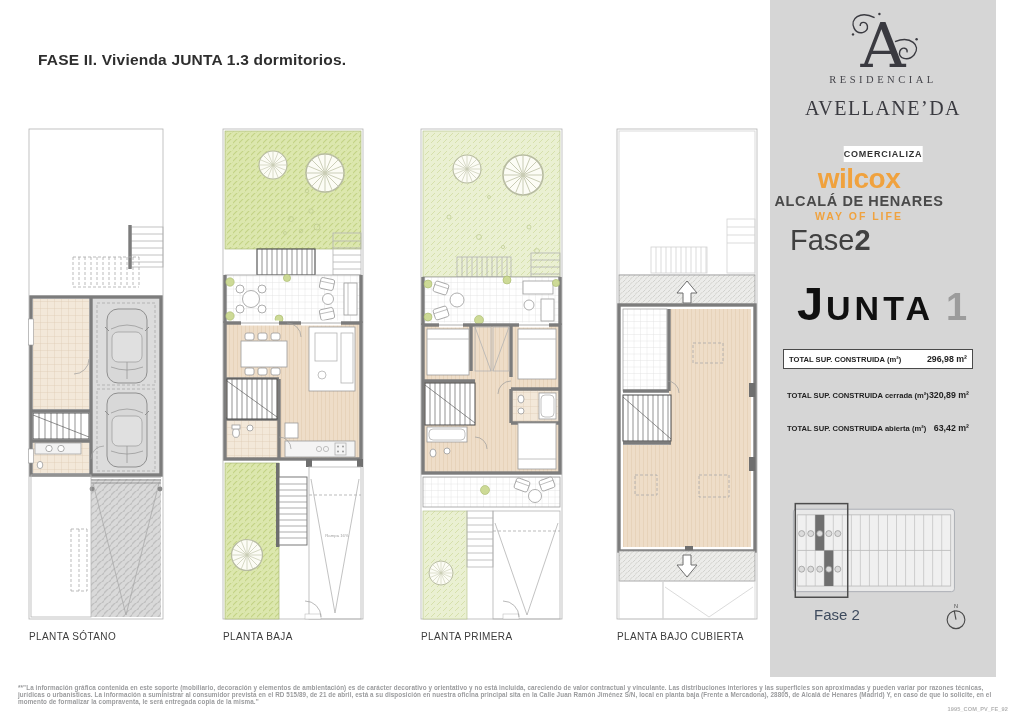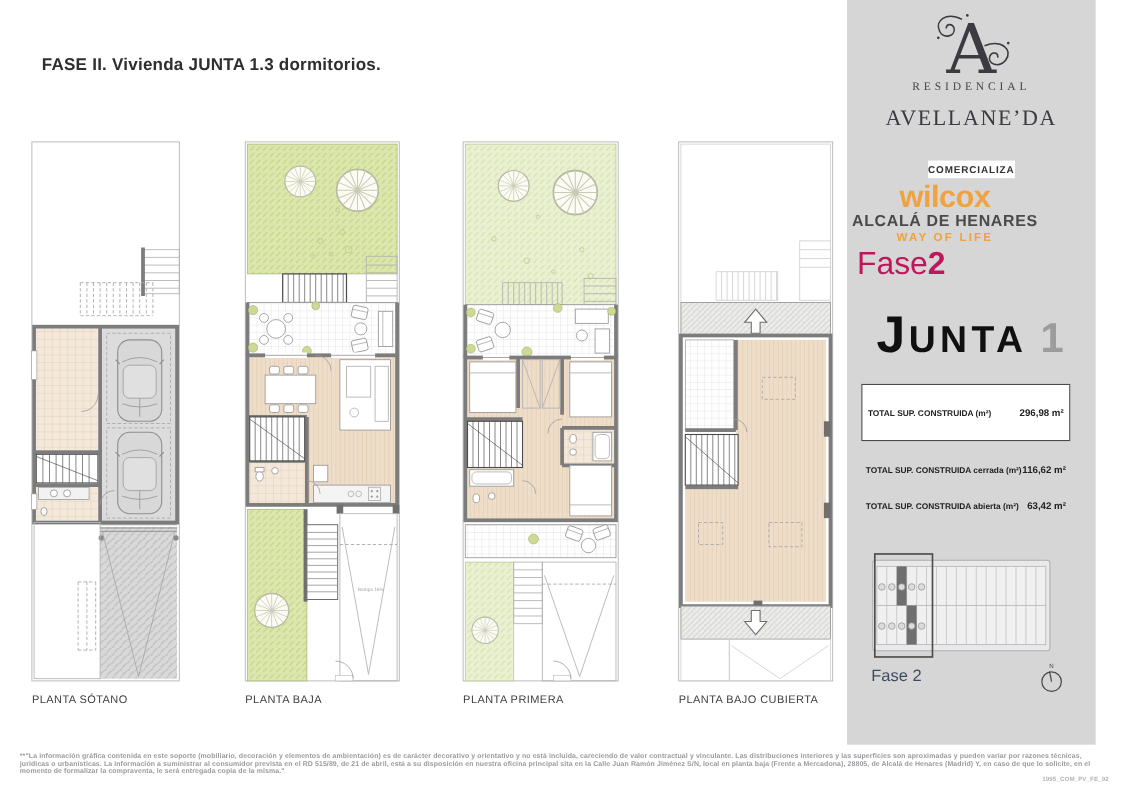--- a/index.html
+++ b/index.html
@@ -37,36 +37,36 @@
         font-size:10.5px;letter-spacing:3.5px;color:#45454b}
   .brand .wordmark{display:block;margin-top:12px;font-family:"Liberation Serif",serif;
         font-size:20px;letter-spacing:1.5px;color:#3a3a40}
   .comercializa{position:absolute;top:146px;left:50%;transform:translateX(-50%);
         background:#ffffff;padding:3px 0;font-size:9px;font-weight:bold;
         letter-spacing:.8px;color:#333;white-space:nowrap}
   .agency{position:absolute;top:165px;left:0;width:178px;text-align:center;line-height:1}
   .agency .wilcox{font-size:28px;font-weight:bold;color:#f0a23e;letter-spacing:-.5px}
   .agency .loc{margin-top:1px;font-size:14.5px;font-weight:bold;color:#4a4a4a;letter-spacing:.6px}
   .agency .tag{margin-top:2px;font-size:10.5px;font-weight:bold;color:#f0a23e;letter-spacing:2px}
-  .fase{position:absolute;top:224px;left:9px;color:#be185d;font-size:29px}
+  .fase{position:absolute;top:224px;left:20px;color:#404040;font-size:29px}
   .fase .f-label{font-weight:400}
   .fase .f-num{font-weight:800}
   .junta{position:absolute;top:276px;left:0;width:224px;text-align:center;color:#101010;
         white-space:nowrap}
   .junta .j{font-size:47px;font-weight:700;letter-spacing:3px}
   .junta .unta{font-size:34px;font-weight:700;letter-spacing:4px}
   .junta .num{font-size:38px;font-weight:700;color:#9c9c9c;margin-left:12px}
   .stable{position:absolute;top:349px;left:13px;width:190px}
   .srow{display:flex;justify-content:space-between;align-items:baseline;padding:2px 4px}
-  .srow.box{background:#ffffff;border:1px solid #4a4a4a;padding:20px 5px;margin-bottom:11px}
+  .srow.box{background:#ffffff;border:1px solid #4a4a4a;padding:4px 5px;margin-bottom:11px}
   .srow .lab{font-size:7.6px;font-weight:bold;color:#222}
   .srow .val{font-size:8.8px;font-weight:bold;color:#222;white-space:nowrap}
   .srow+.srow{margin-top:19px}
   .siteplan{position:absolute;top:498px;left:14px}
-  .fase2-label{position:absolute;top:606px;left:22px;width:90px;text-align:left;
+  .fase2-label{position:absolute;top:606px;left:22px;width:90px;text-align:center;
         font-size:15px;color:#3e4b5e}
   .north{position:absolute;top:600px;left:172px}
 
   
   .footer{position:absolute;left:18px;top:684px;width:992px;font-size:6.3px;line-height:7.1px;
         font-weight:600;color:#9a9b9d;letter-spacing:.1px}
   .footer .code{text-align:right;font-size:5.6px;color:#b4b4b4;margin-top:1px;padding-right:2px}
 </style>
 </head>
 <body>
@@ -433,21 +433,21 @@
     <span class="j">J</span><span class="unta">UNTA</span><span class="num">1</span>
   </div>
 
   <div class="stable">
     <div class="srow box">
       <span class="lab">TOTAL SUP. CONSTRUIDA (m²)</span>
       <span class="val">296,98 m²</span>
     </div>
     <div class="srow">
       <span class="lab">TOTAL SUP. CONSTRUIDA cerrada (m²)</span>
-      <span class="val">116,62 m²</span>
+      <span class="val">320,89 m²</span>
     </div>
     <div class="srow">
       <span class="lab">TOTAL SUP. CONSTRUIDA abierta (m²)</span>
       <span class="val">63,42 m²</span>
     </div>
   </div>
 
   <svg class="siteplan" viewBox="0 0 190 110" width="178" height="103">
     <rect x="10" y="12" width="172" height="88" rx="3" fill="#e9e9e9" stroke="#a9adb3" stroke-width="1"></rect>
     <rect x="14" y="18" width="164" height="76" fill="#f0f0f0" stroke="#b5b5b5" stroke-width=".8"></rect>

